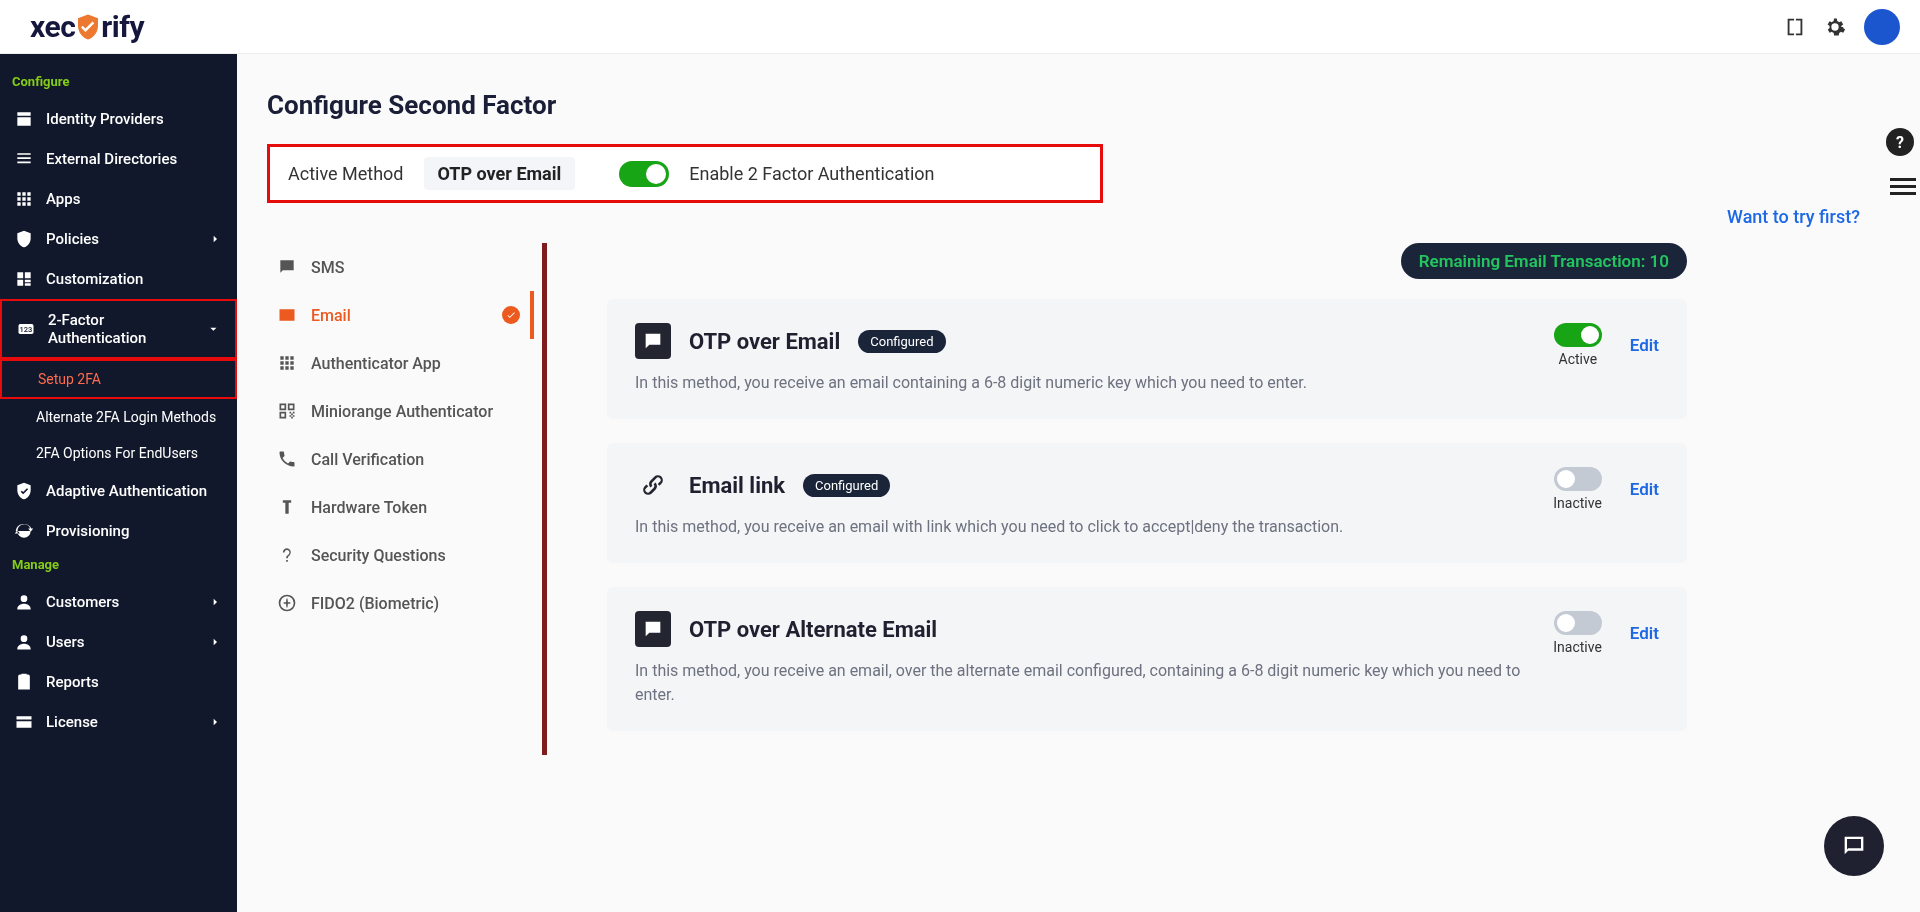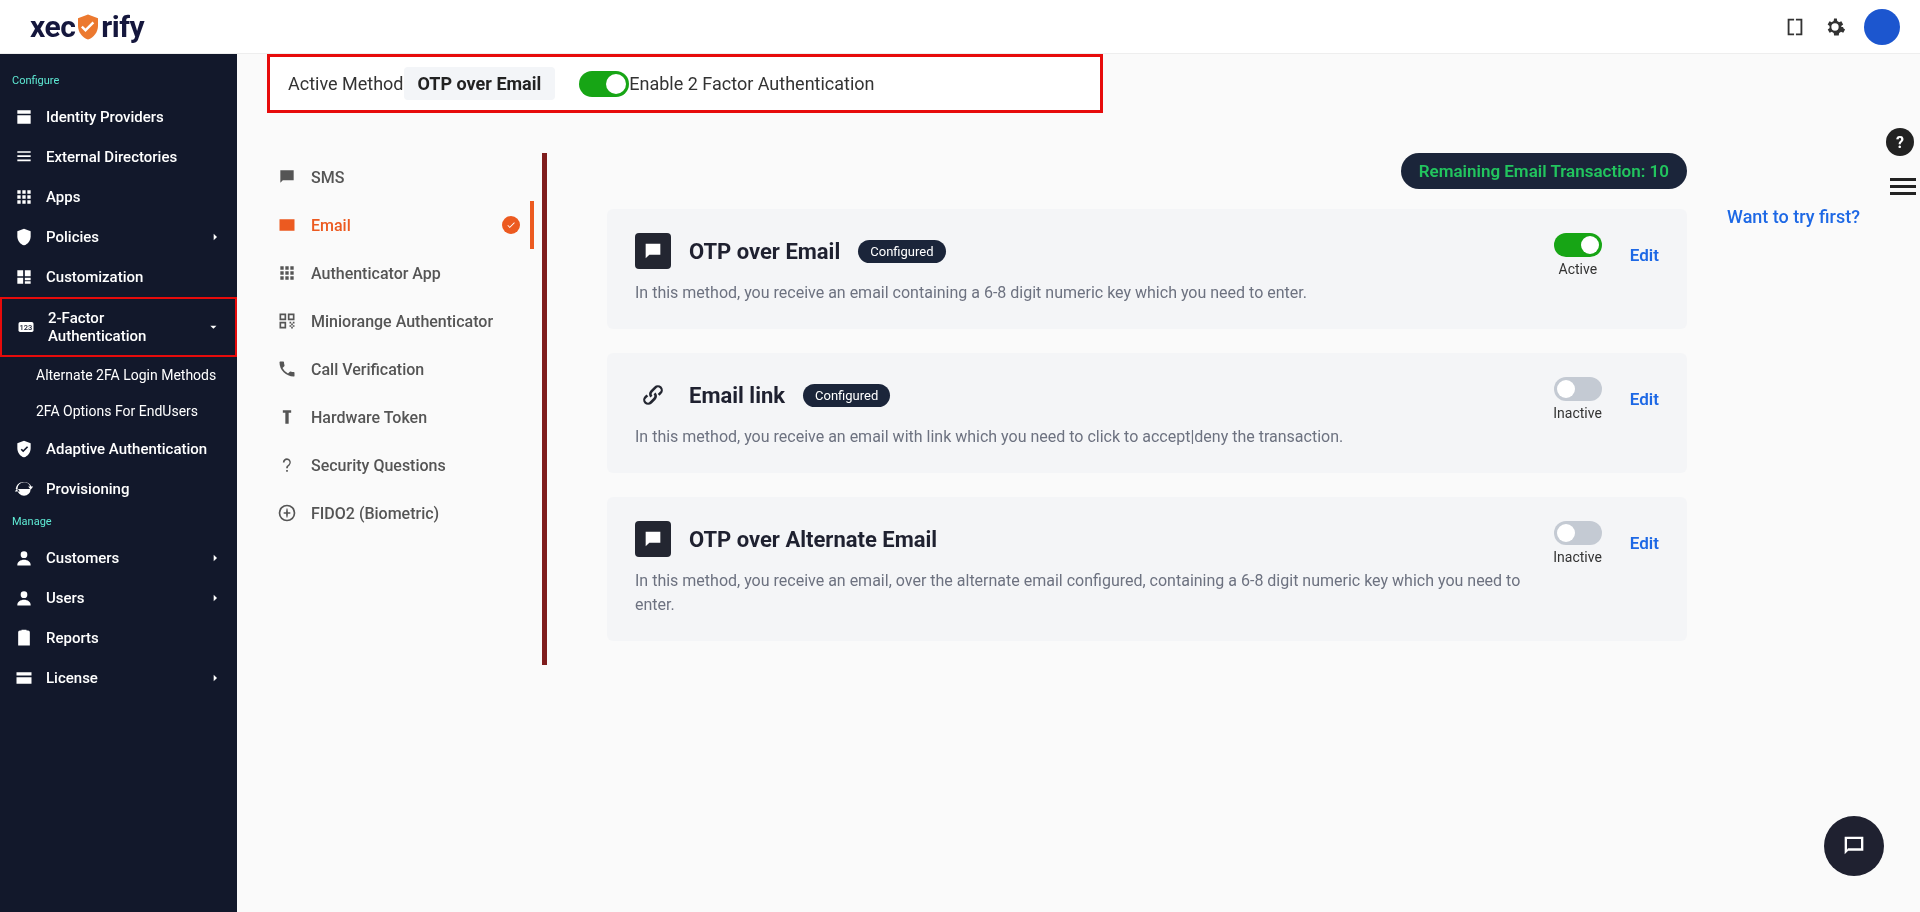--- a/index.html
+++ b/index.html
@@ -6,30 +6,30 @@
 body { font-family: -apple-system, BlinkMacSystemFont, "Segoe UI", Roboto, sans-serif; background: #fff; color: #222; overflow: hidden; }
 .app { display: flex; flex-direction: column; width: 1920px; height: 912px; }
 .topbar { height: 54px; display: flex; align-items: center; justify-content: space-between; padding: 0 20px 0 30px; border-bottom: 1px solid #eee; }
 .logo { display: flex; align-items: center; font-size: 30px; font-weight: 700; color: #15173d; letter-spacing: -0.5px; }
 .logo svg { margin: 0 -2px; }
 .top-actions { display: flex; align-items: center; gap: 18px; }
 .top-icon { width: 22px; height: 22px; fill: #333; cursor: pointer; }
 .avatar { width: 36px; height: 36px; border-radius: 50%; background: #1c56cf; cursor: pointer; }
 .body-row { display: flex; flex: 1; overflow: hidden; }
 .sidebar { width: 237px; background: #12182b; color: #fff; padding-top: 14px; font-size: 15px; overflow-y: auto; }
-.sb-heading { color: #5eead4; font-size: 11px; padding: 6px 12px 10px; }
+.sb-heading { color: #84cc16; font-size: 13px; padding: 6px 12px 10px; font-weight: bold; }
 .sb-item { display: flex; align-items: center; gap: 12px; padding: 10px 14px; cursor: pointer; position: relative; font-weight:500;}
 .sb-icon { width: 20px; height: 20px; fill: #fff; flex-shrink: 0; display:flex;align-items:flex-end;justify-content:center;}
 .sb-chevron { margin-left: auto; width: 16px; height: 16px; fill: #fff; }
 .sb-sub { padding-left: 36px; font-size: 14px; padding-top:10px; padding-bottom:10px; cursor:pointer; font-weight:400;}
 .sb-highlight { border: 2px solid #e70b0b; }
 .sb-highlight-sub { border: 2px solid #e70b0b; color: #ff6b4d; }
 .main { flex: 1; position: relative; background: #fafafa; }
 .page-title { font-size: 26px; font-weight: 700; color: #1a1e36; padding: 36px 0 24px 30px; }
-.active-bar { margin-left: 30px; width: 836px; display: flex; align-items: center; padding: 10px 18px; border: 3px solid #e70b0b; background: #fff; }
+.active-bar { margin-left: 30px; width: 836px; display: flex; align-items: center; gap: 20px; padding: 10px 18px; border: 3px solid #e70b0b; background: #fff; }
 .active-method-label { font-size: 18px; color: #333; }
 .active-method-chip { background: #f3f5f8; padding: 6px 14px; border-radius: 4px; font-weight: 700; font-size: 18px; }
 .toggle { width: 50px; height: 26px; border-radius: 26px; background: #17a515; position: relative; cursor: pointer; margin-left: 24px; }
 .toggle .knob { position: absolute; top: 3px; right: 3px; width: 20px; height: 20px; border-radius: 50%; background: #fff; }
 .enable-label { font-size: 18px; color: #333; }
 .want-first { position: absolute; right: 60px; top: 152px; color: #1d68e5; font-size: 18px; font-weight:500; cursor:pointer;}
 .help-btn { position: absolute; right: 6px; top: 74px; width: 28px; height: 28px; border-radius: 50%; background: #222; color: #fff; display: flex; align-items: center; justify-content: center; font-weight: 700; cursor:pointer;}
 .menu-btn { position: absolute; right: 4px; top: 120px; cursor:pointer;}
 .menu-btn div{width:26px;height:3px;background:#222;margin:4px 0;}
 .content-row { display: flex; margin: 40px 0 0 30px; }
@@ -140,20 +140,21 @@
             <svg viewBox="0 0 24 24">
               <rect x="3" y="6" width="18" height="12" rx="2"></rect>
               <text x="12" y="16" font-size="9" text-anchor="middle" fill="#12182b">123</text>
             </svg>
           </span>
           <span>2-Factor Authentication</span>
           <svg class="sb-chevron" viewBox="0 0 24 24">
             <path d="M7 10l5 5 5-5z"></path>
           </svg>
         </div>
+        <div class="sb-sub sb-highlight-sub">Setup 2FA</div>
         <div class="sb-sub">Alternate 2FA Login Methods</div>
         <div class="sb-sub">2FA Options For EndUsers</div>
         <div class="sb-item">
           <span class="sb-icon">
             <svg viewBox="0 0 24 24">
               <path d="M12 2 4 5v6c0 5 3.4 9.7 8 11 4.6-1.3 8-6 8-11V5l-8-3zm-1 14-3-3 1.4-1.4L11 13.2l4.6-4.6L17 10l-6 6z"></path>
             </svg>
           </span>
           <span>Adaptive Authentication</span>
         </div>
@@ -210,20 +211,21 @@
       </div>
 
     <div class="main">
       <div class="help-btn">?</div>
       <div class="menu-btn">
           <div></div>
           <div></div>
           <div></div>
         </div>
 
+      <div class="page-title">Configure Second Factor</div>
 
       <div class="active-bar">
         <span class="active-method-label">Active Method</span>
         <span class="active-method-chip">OTP over Email</span>
         <div class="toggle">
             <div class="knob"></div>
           </div>
         <span class="enable-label">Enable 2 Factor Authentication</span>
       </div>
 

